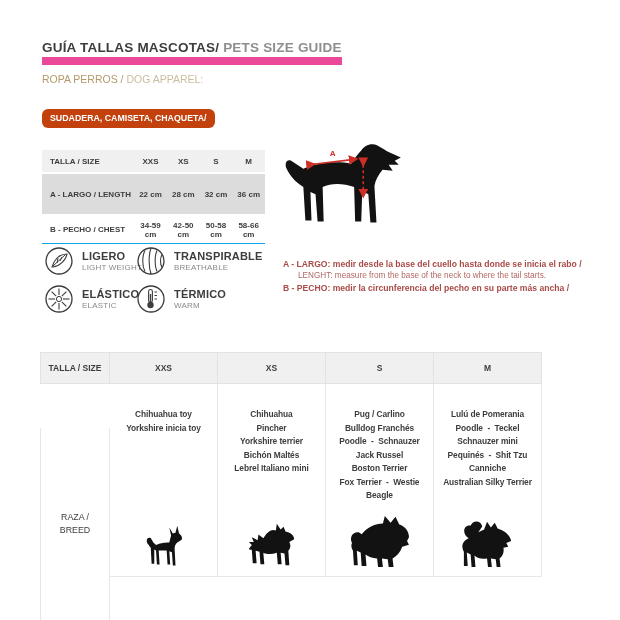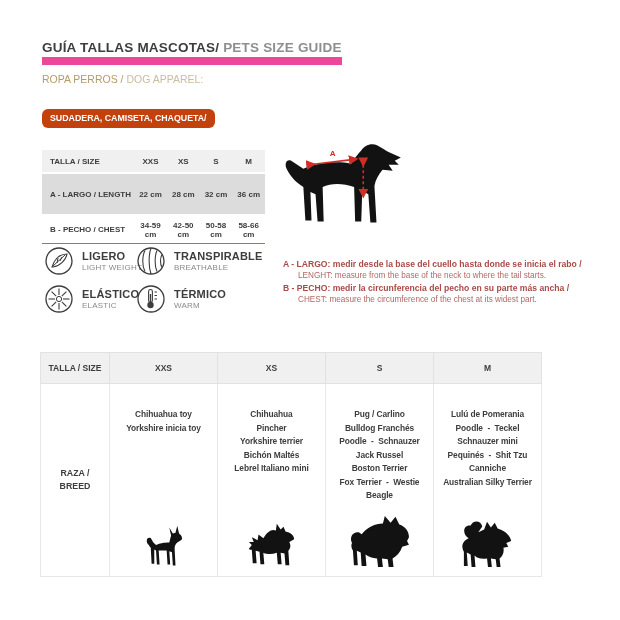--- a/index.html
+++ b/index.html
@@ -46,21 +46,21 @@
   
   #breedTable{left:40px;top:352px;width:502px;}
   .bt-row{display:grid;grid-template-columns:70px 108px 108px 108px 108px;}
   .bt-h{background:#f0f0f0;border:1px solid #e2e2e2;border-left-width:0;height:30px;
         display:flex;align-items:center;justify-content:center;
         font-size:8.5px;font-weight:bold;}
   .bt-h:first-child{border-left-width:1px;}
   .bt-c{border:1px solid #e7e7e7;border-top-width:0;border-left-width:0;height:192px;
         position:relative;background:#fff;}
   .bt-c:first-child{border-left-width:1px;display:flex;align-items:center;justify-content:center;
-        text-align:center;font-size:8.8px;font-weight:bold;line-height:13px;white-space:pre-line;}
+        text-align:center;font-size:8.8px;font-weight:normal;line-height:13px;white-space:pre-line;margin-top:44px;}
   .breeds{padding-top:24px;text-align:center;font-size:8.4px;font-weight:bold;
         line-height:13.5px;white-space:pre-wrap;letter-spacing:-.1px;}
   .dog{position:absolute;bottom:7px;left:50%;transform:translateX(-50%);}
 </style>
 </head>
 <body>
 
 <div class="abs" id="title"><span>GUÍA TALLAS MASCOTAS/</span><span class="en"> PETS SIZE GUIDE</span></div>
 
 <div class="abs" id="subtitle"><span>ROPA PERROS /</span><span class="en"> DOG APPAREL:</span></div>
@@ -177,21 +177,20 @@
     </div>
 </div>
 
 <div class="abs" id="notes">
   <div class="note">
     <div class="nb">A - LARGO: medir desde la base del cuello hasta donde se inicia el rabo /</div>
     <div class="nn">LENGHT: measure from the base of the neck to where the tail starts.</div>
   </div>
   <div class="note">
     <div class="nb">B - PECHO: medir la circunferencia del pecho en su parte más ancha /</div>
-    <div class="nn">CHEST: measure the circumference of the chest at its widest part.</div>
   </div>
 </div>
 
 <div class="abs" id="breedTable">
   <div class="bt-row">
     <div class="bt-h">TALLA /  SIZE</div>
     <div class="bt-h">XXS</div>
     <div class="bt-h">XS</div>
     <div class="bt-h">S</div>
     <div class="bt-h">M</div>

